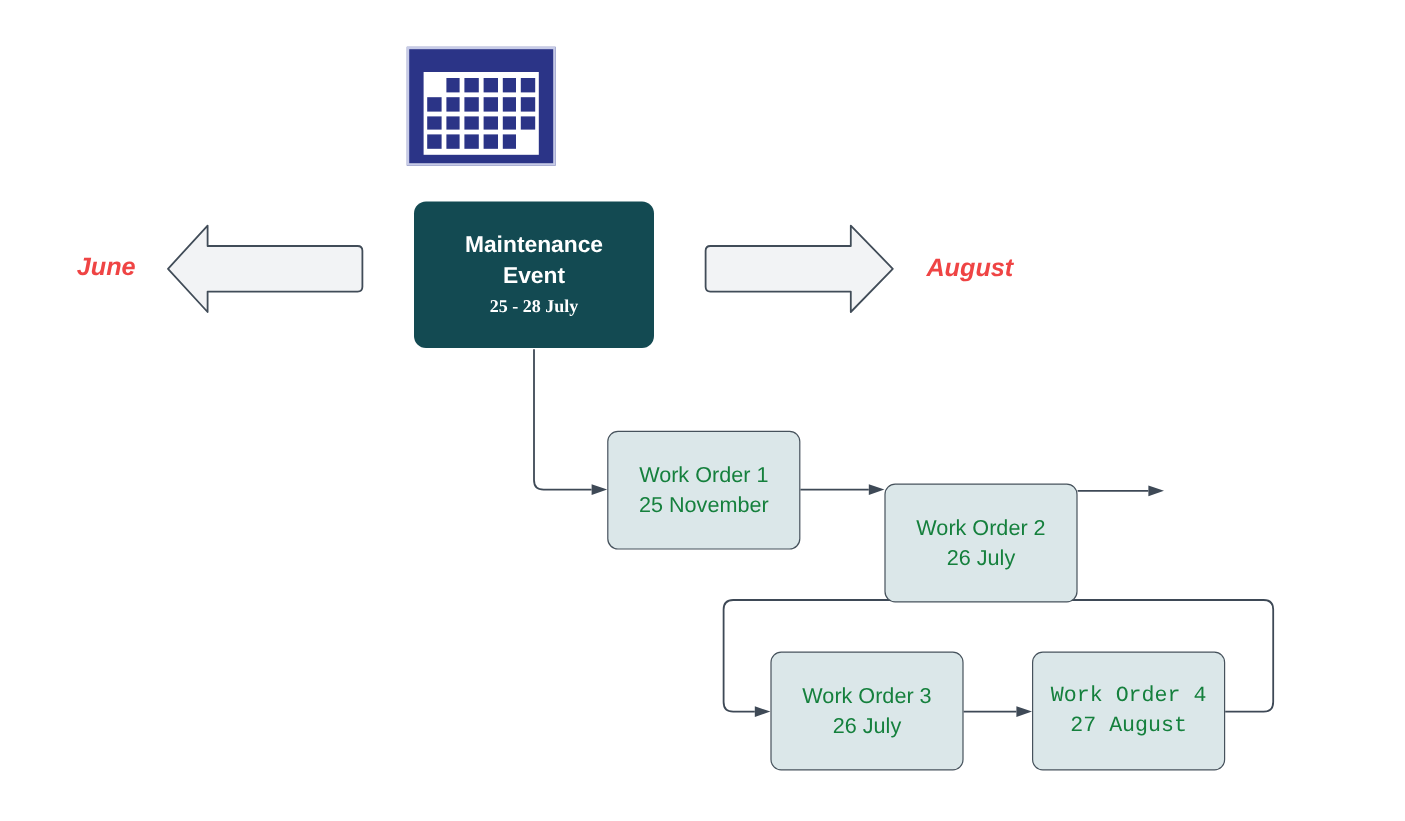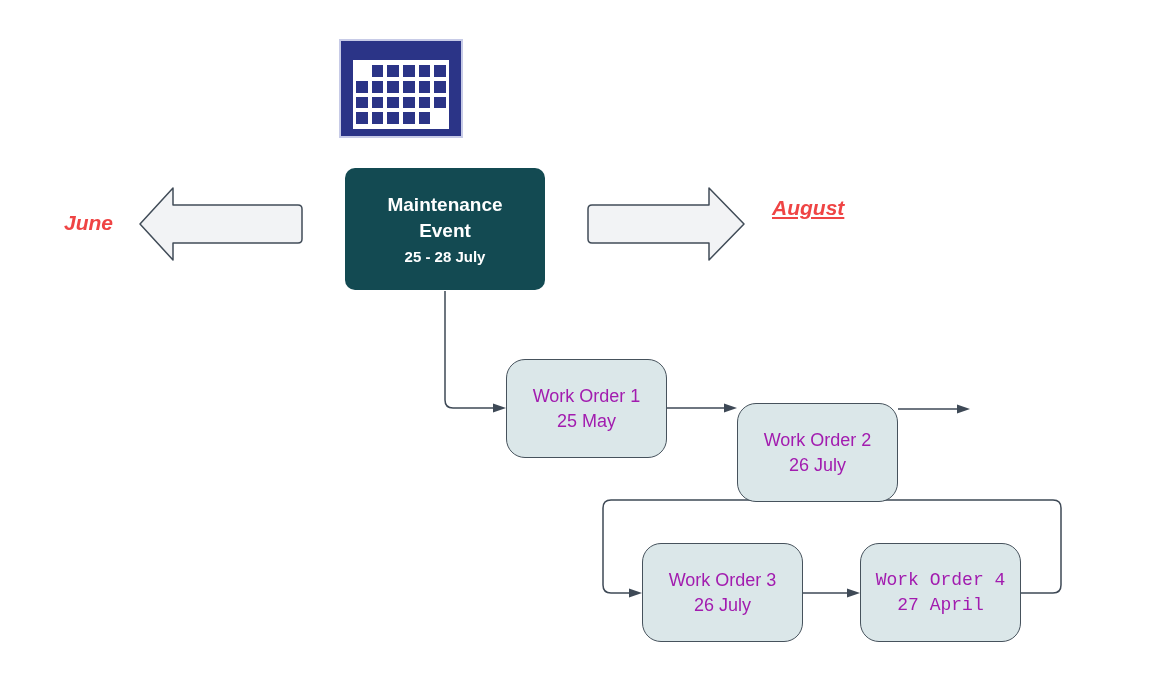--- a/index.html
+++ b/index.html
@@ -54,53 +54,54 @@
     font-size: 19px;
     font-weight: bold;
     line-height: 26px;
     max-width: 160px;
   }
   .event-date {
     font-size: 15px;
     font-weight: bold;
     line-height: 21px;
     margin-top: 2px;
+    font-family: Liberation Serif, serif;
   }
 
   
   .month-label {
     position: absolute;
     font-size: 21px;
     font-weight: bold;
     font-style: italic;
     color: #ef4444;
     white-space: nowrap;
   }
   .month-june   { left: 64px;  top: 211px; }
-  .month-august { left: 772px; top: 196px; text-decoration: underline; }
+  .month-august { left: 772px; top: 212px; }
 
   
   .big-arrow { position: absolute; }
   .arrow-left  { left: 137px; top: 185px; }
   .arrow-right { left: 585px; top: 185px; }
 
   
   .wo-box {
     position: absolute;
     width: 161px; height: 99px;
     background: #DBE7E9;
     border: 1.5px solid #46525C;
-    border-radius: 19px;
+    border-radius: 9px;
     box-sizing: border-box;
     display: flex;
     flex-direction: column;
     align-items: center;
     justify-content: center;
     text-align: center;
-    color: #a21caf;
+    color: #15803d;
     font-size: 18px;
     line-height: 25px;
   }
   .wo1 { left: 506px; top: 359px; }
   .wo2 { left: 737px; top: 359px; margin-top: 44px; }
   .wo5 { left: 970px; top: 359px; }
   .wo3 { left: 642px; top: 543px; }
   .wo4 { left: 860px; top: 543px; font-family: Liberation Mono, monospace; }
 
   
@@ -191,28 +192,28 @@
   <div class="month-label month-june">June</div>
   <div class="month-label month-august">August</div>
 
   <div class="event-box">
     <div class="event-title">Maintenance Event</div>
     <div class="event-date">25 - 28 July</div>
   </div>
 
   <div class="wo-box wo1">
     <div>Work Order 1</div>
-    <div>25 May</div>
+    <div>25 November</div>
   </div>
   <div class="wo-box wo2">
     <div>Work Order 2</div>
     <div>26 July</div>
   </div>
   <div class="wo-box wo3">
     <div>Work Order 3</div>
     <div>26 July</div>
   </div>
   <div class="wo-box wo4">
     <div>Work Order 4</div>
-    <div>27 April</div>
+    <div>27 August</div>
   </div>
 
 </div>
 
 </body></html>

